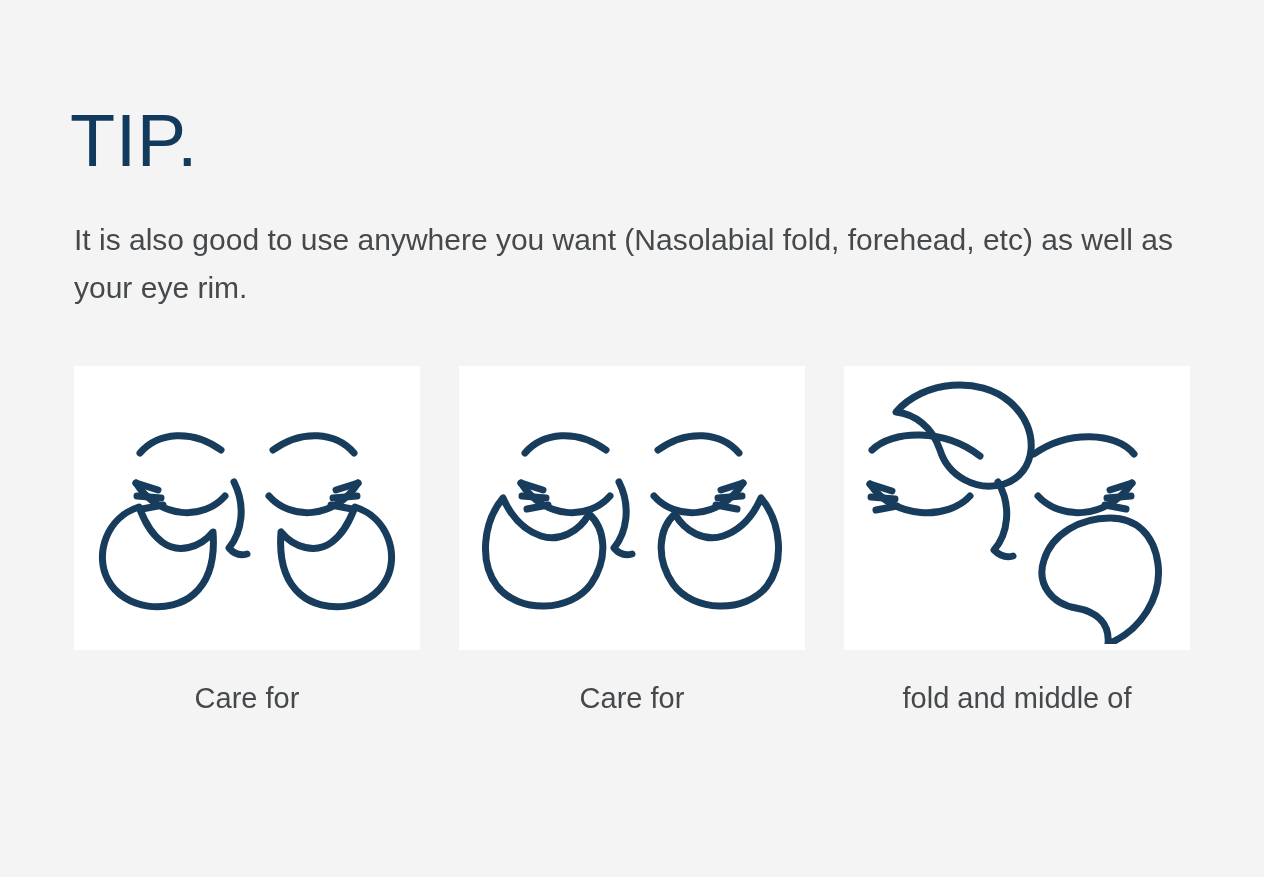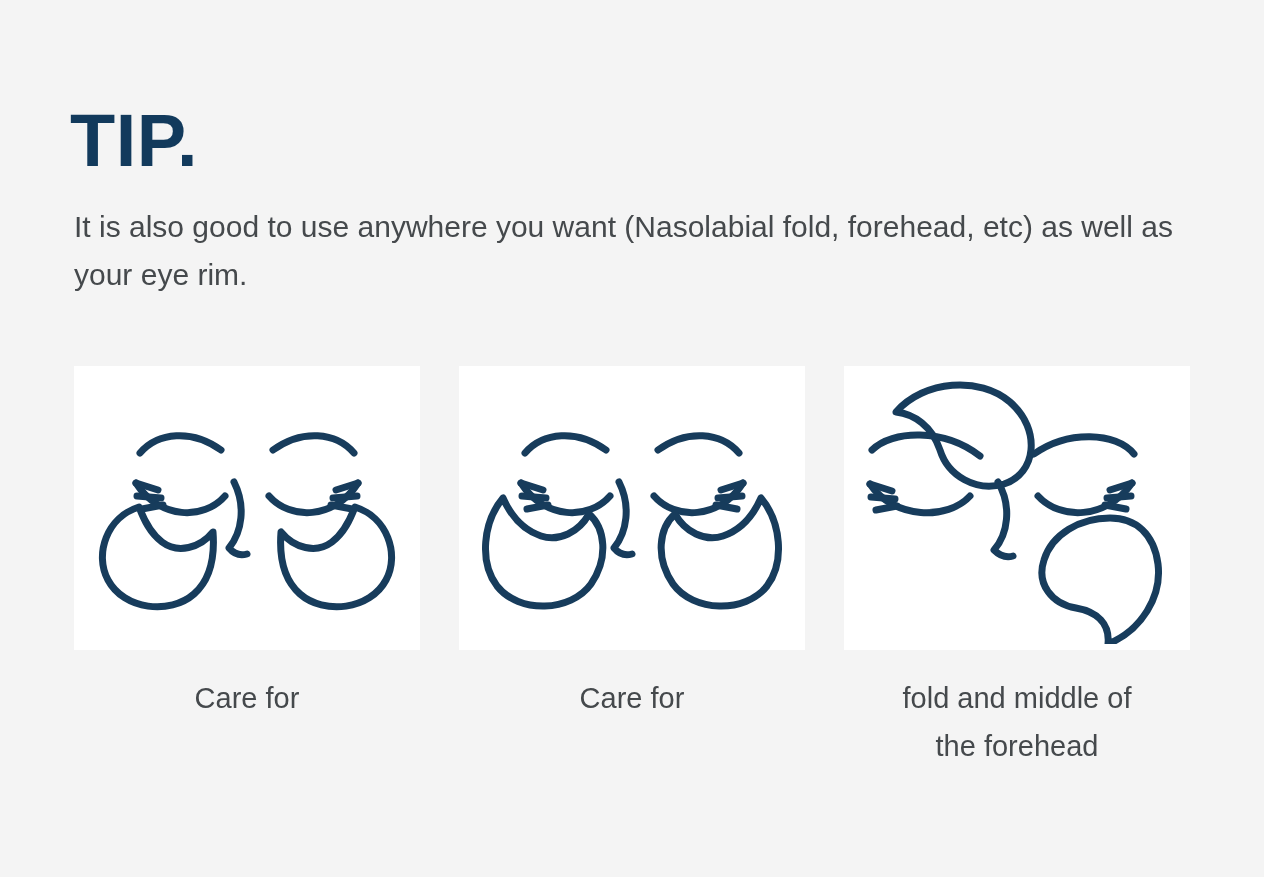--- a/index.html
+++ b/index.html
@@ -19,31 +19,31 @@
     inset: 0;
     background: #f4f4f4;
   }
 
   
   .tip-title {
     position: absolute;
     left: 70px;
     top: 104px;
     font-size: 74px;
-    font-weight: 700;
+    font-weight: 400;
     letter-spacing: 0.5px;
     color: #123a5c;
     line-height: 1;
     margin: 0;
     white-space: nowrap;
   }
   .tip-body {
     position: absolute;
     left: 74px;
-    top: 203px;
+    top: 216px;
     width: 1140px;
     font-size: 30px;
     line-height: 1.6;
     color: #45494c;
     margin: 0;
     font-weight: 400;
   }
 
   
   .cards {
@@ -186,18 +186,17 @@
           <path d="M274 137 L 253 133"></path>
 
           <path d="M146 110 C 160 134, 156 162, 142 178 C 148 184, 154 186, 161 184"></path>
 
           <path d="M258 146 C 228 146, 200 162, 192 188 C 184 212, 200 232, 224 236
                    C 246 240, 258 252, 256 272 C 290 258, 310 224, 306 192 C 302 162, 284 146, 258 146 Z"></path>
         </svg>
       </div>
       <div class="card-caption">
         <span class="cap-line">fold and middle of</span>
-        <span class="cap-line">the forehead</span>
       </div>
     </div>
 
   </div>
 </div>
 
 </body></html>

